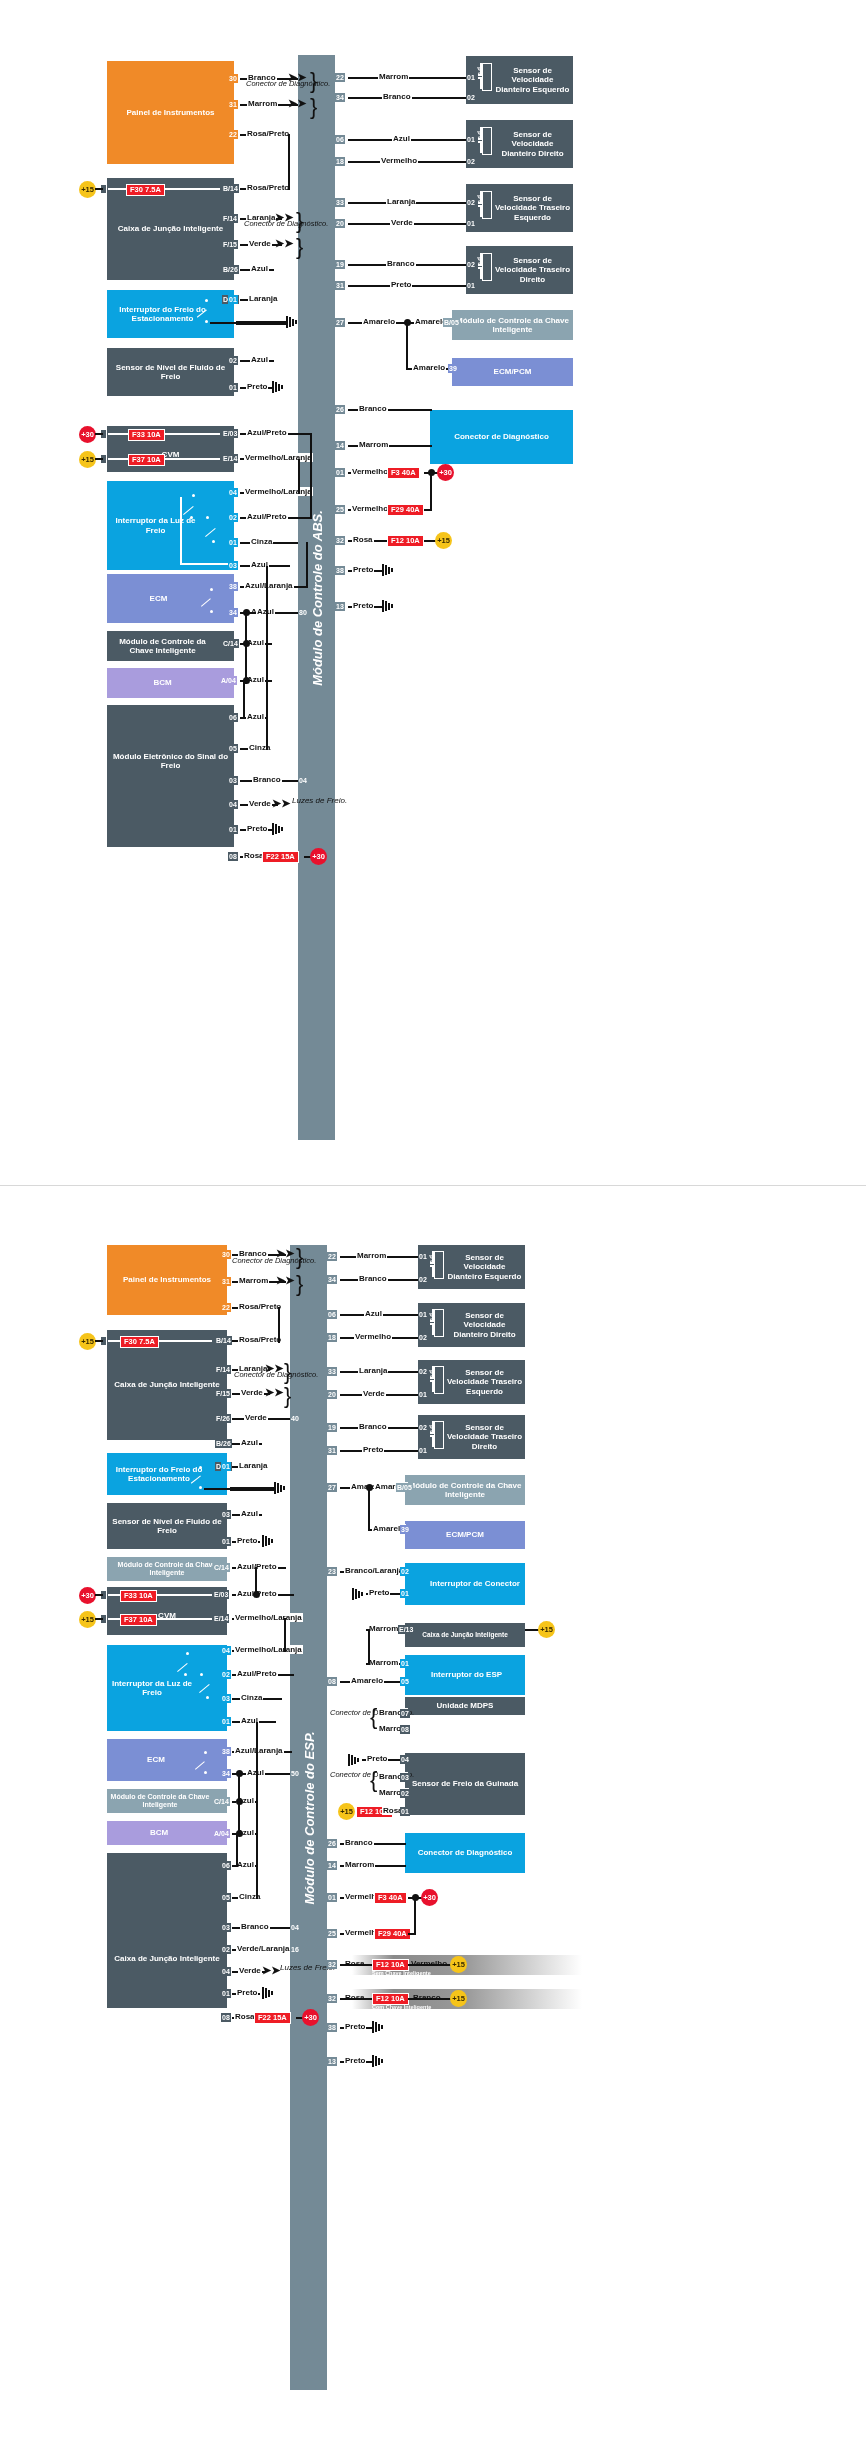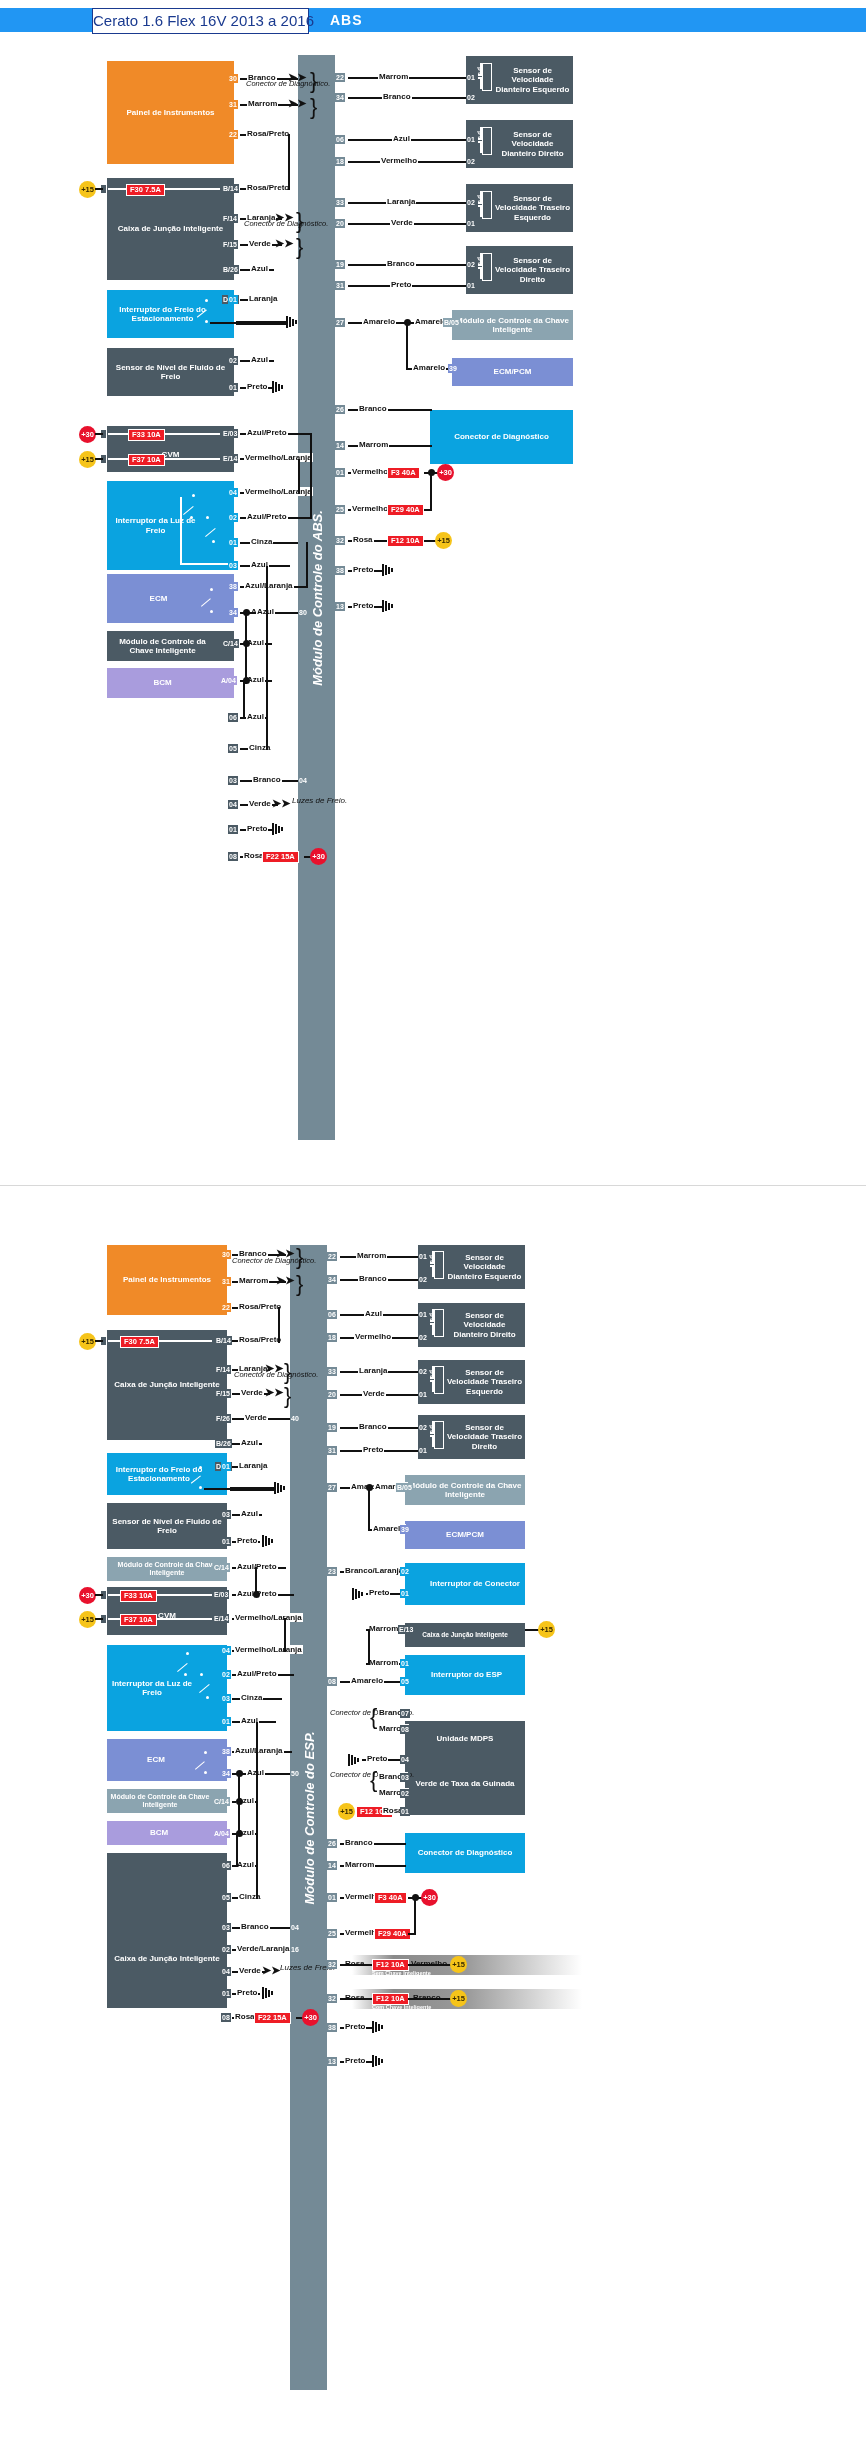--- a/index.html
+++ b/index.html
@@ -98,24 +98,20 @@
 
   .sep{position:absolute;left:0;width:866px;height:1px;background:#d8d8d8;}
 </style>
 </head>
 <body>
 
 <div class="page">
 
   <div class="abs" style="left:0;top:0;width:866px;height:1195px;">
 
-    <div class="abs titlebar" style="left:0;top:8px;width:866px;">
-      <div class="t-model" style="left:92px;width:215px;border:1px solid #1a3a8f;text-align:center;padding:0;">Cerato 1.6 Flex 16V 2013 a 2016</div>
-      <div class="t-sys" style="left:330px;top:0;">ABS</div>
-    </div>
 
     <div class="ecu" style="left:298px;top:55px;width:37px;height:1085px;">
       <span>Módulo de Controle do ABS.</span>
     </div>
 
     <div class="box orange" style="left:107px;top:61px;width:127px;height:103px;">
       <span>Painel de Instrumentos</span>
     </div>
     <div class="box dark" style="left:107px;top:178px;width:127px;height:102px;">
       <span>Caixa de Junção Inteligente</span>
@@ -134,20 +130,23 @@
     </div>
     <div class="box ecm" style="left:107px;top:574px;width:127px;height:49px;">
       <span style="margin-right:24px">ECM</span>
     </div>
 
     <div class="box dark" style="left:107px;top:631px;width:127px;height:30px;">
       <span style="margin-right:16px">Módulo de Controle da Chave Inteligente</span>
     </div>
     <div class="box bcm" style="left:107px;top:668px;width:127px;height:30px;">
       <span style="margin-right:16px">BCM</span>
+    </div>
+    <div class="box dark" style="left:107px;top:705px;width:127px;height:142px;">
+      <span style="margin-top:-30px">Módulo Eletrônico do Sinal do Freio</span>
     </div>
 
     <div class="fstub" style="left:101px;top:430px;"></div>
     <div class="fstrip" style="left:108px;top:433px;width:112px;"></div>
     <div class="fuse" style="left:128px;top:429px;">F33 10A</div>
     <div class="pwr p30" style="left:79px;top:426px;">+30</div>
     <div class="wire wh" style="left:95px;top:433px;width:8px;"></div>
 
     <div class="fstub" style="left:101px;top:455px;"></div>
     <div class="fstrip" style="left:108px;top:458px;width:112px;"></div>
@@ -810,25 +809,25 @@
     </div>
     <div class="box cyan" style="left:405px;top:358px;width:120px;height:42px;">
       <span style="margin-left:20px">Interruptor de Conector</span>
     </div>
     <div class="box dark" style="left:405px;top:418px;width:120px;height:24px;">
       <span style="font-size:6.5px">Caixa de Junção Inteligente</span>
     </div>
     <div class="box cyan" style="left:405px;top:450px;width:120px;height:40px;">
       <span style="margin-left:3px">Interruptor do ESP</span>
     </div>
-    <div class="box dark" style="left:405px;top:516px;width:120px;height:36px;">
+    <div class="box dark" style="left:405px;top:492px;width:120px;height:18px;">
       <span>Unidade MDPS</span>
     </div>
     <div class="box dark" style="left:405px;top:548px;width:120px;height:62px;">
-      <span>Verde de Taxa da Guinada</span>
+      <span>Sensor de Freio da Guinada</span>
     </div>
     <div class="box diag" style="left:405px;top:628px;width:120px;height:40px;">
       <span>Conector de Diagnóstico</span>
     </div>
 
     <div class="pin onecu" style="left:327px;top:47px;">22</div>
     <div class="wire wh" style="left:340px;top:51px;width:80px;"></div>
     <div class="wlabel" style="left:356px;top:46px;">Marrom</div>
     <div class="pin" style="left:418px;top:47px;">01</div>
 

